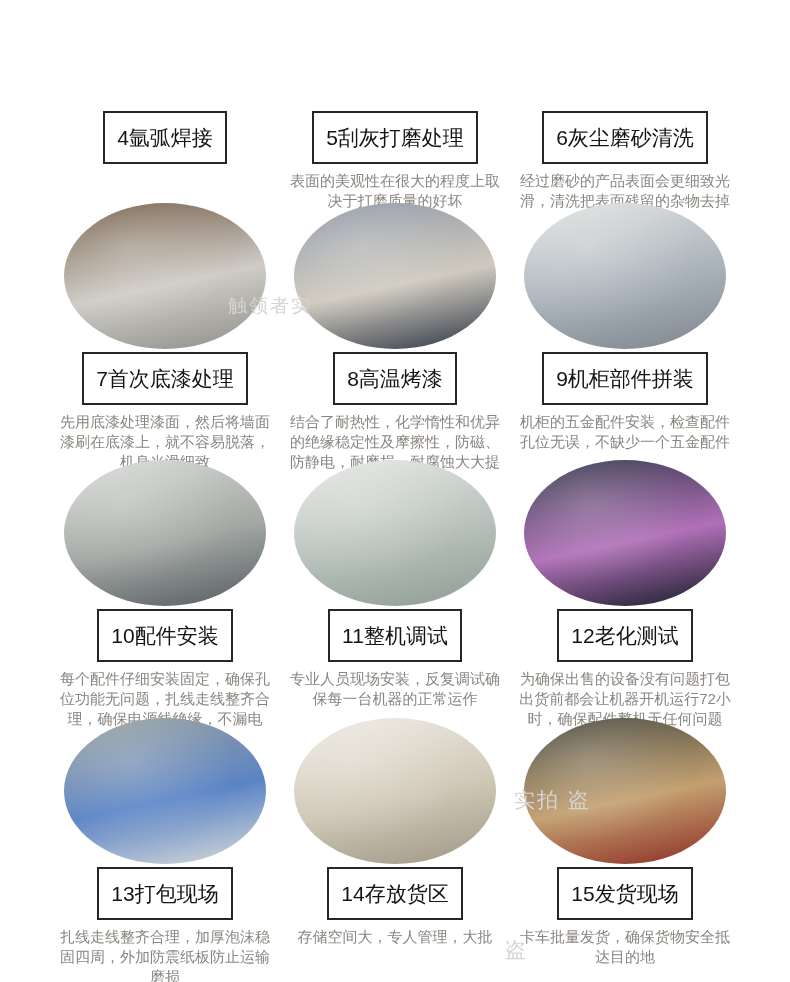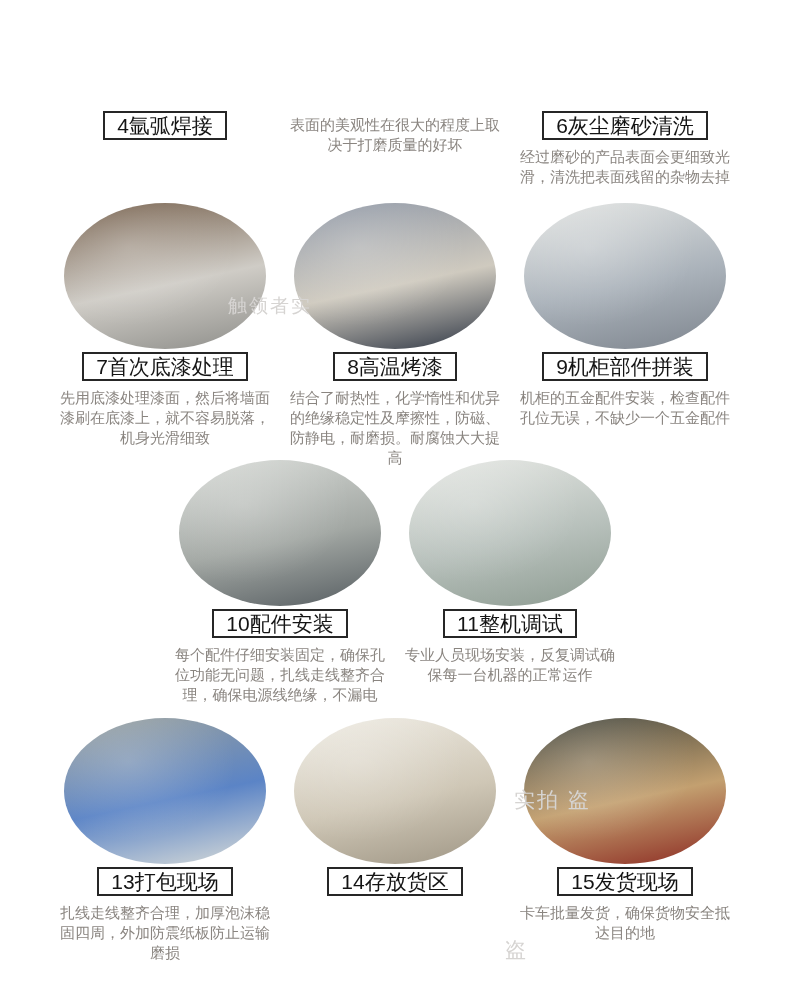--- a/index.html
+++ b/index.html
@@ -40,21 +40,21 @@
     margin-top:-92px;
   }
   .step-title{
     display:inline-block;
     margin-top:3px;
     border:2px solid #262626;
     background:#ffffff;
     color:#141414;
     font-size:21px;
     line-height:25px;
-    padding:0 12px;
+    padding:12px 12px;
     white-space:nowrap;
   }
   .step-desc{
     margin-top:7px;
     width:214px;
     font-size:15px;
     line-height:20px;
     color:#8a8580;
   }
   .watermark{
@@ -85,20 +85,21 @@
       <div class="cell">
         <span class="photo-crop">
           <span class="photo" style="background: radial-gradient(at 32% 30%, rgba(255, 255, 255, 0.22), rgba(255, 255, 255, 0) 55%), linear-gradient(168deg, rgb(184, 184, 180) 0%, rgb(131, 131, 126) 55%, rgb(82, 82, 78) 100%);"></span>
         </span>
         <span class="step-title">4氩弧焊接</span>
       </div>
       <div class="cell">
         <span class="photo-crop">
           <span class="photo" style="background: radial-gradient(at 32% 30%, rgba(255, 255, 255, 0.22), rgba(255, 255, 255, 0) 55%), linear-gradient(168deg, rgb(211, 213, 214) 0%, rgb(151, 163, 174) 55%, rgb(110, 118, 126) 100%);"></span>
         </span>
+        <span class="step-title">5刮灰打磨处理</span>
         <div class="step-desc">表面的美观性在很大的程度上取决于打磨质量的好坏</div>
       </div>
       <div class="cell">
         <span class="photo-crop">
           <span class="photo" style="background: radial-gradient(at 32% 30%, rgba(255, 255, 255, 0.22), rgba(255, 255, 255, 0) 55%), linear-gradient(168deg, rgb(199, 203, 206) 0%, rgb(154, 160, 166) 55%, rgb(112, 118, 124) 100%);"></span>
         </span>
         <span class="step-title">6灰尘磨砂清洗</span>
         <div class="step-desc">经过磨砂的产品表面会更细致光滑，清洗把表面残留的杂物去掉</div>
       </div>
     </div>
@@ -125,31 +126,37 @@
       <div class="cell">
         <span class="photo" style="background: radial-gradient(at 32% 30%, rgba(255, 255, 255, 0.22), rgba(255, 255, 255, 0) 55%), linear-gradient(168deg, rgb(216, 219, 215) 0%, rgb(162, 167, 163) 55%, rgb(86, 93, 97) 100%);"></span>
         <span class="step-title">10配件安装</span>
         <div class="step-desc">每个配件仔细安装固定，确保孔位功能无问题，扎线走线整齐合理，确保电源线绝缘，不漏电</div>
       </div>
       <div class="cell">
         <span class="photo" style="background: radial-gradient(at 32% 30%, rgba(255, 255, 255, 0.22), rgba(255, 255, 255, 0) 55%), linear-gradient(168deg, rgb(230, 232, 228) 0%, rgb(183, 192, 187) 55%, rgb(142, 156, 146) 100%);"></span>
         <span class="step-title">11整机调试</span>
         <div class="step-desc">专业人员现场安装，反复调试确保每一台机器的正常运作</div>
       </div>
+      <div class="cell">
+        <span class="photo" style="background: radial-gradient(at 32% 30%, rgba(255, 255, 255, 0.22), rgba(255, 255, 255, 0) 55%), linear-gradient(168deg, rgb(42, 48, 64) 0%, rgb(176, 112, 184) 55%, rgb(21, 26, 38) 100%);"></span>
+        <span class="step-title">12老化测试</span>
+        <div class="step-desc">为确保出售的设备没有问题打包出货前都会让机器开机运行72小时，确保配件整机无任何问题</div>
+      </div>
     </div>
 
     <div class="row row-4">
       <div class="cell">
         <span class="photo" style="background: radial-gradient(at 32% 30%, rgba(255, 255, 255, 0.22), rgba(255, 255, 255, 0) 55%), linear-gradient(168deg, rgb(154, 160, 154) 0%, rgb(91, 132, 198) 55%, rgb(217, 220, 216) 100%);"></span>
         <span class="step-title">13打包现场</span>
         <div class="step-desc">扎线走线整齐合理，加厚泡沫稳固四周，外加防震纸板防止运输磨损</div>
       </div>
       <div class="cell">
         <span class="photo" style="background: radial-gradient(at 32% 30%, rgba(255, 255, 255, 0.22), rgba(255, 255, 255, 0) 55%), linear-gradient(168deg, rgb(239, 236, 228) 0%, rgb(207, 199, 182) 55%, rgb(159, 150, 133) 100%);"></span>
         <span class="step-title">14存放货区</span>
+        <div class="step-desc">存储空间大，专人管理，大批</div>
       </div>
       <div class="cell">
         <span class="photo" style="background: radial-gradient(at 32% 30%, rgba(255, 255, 255, 0.22), rgba(255, 255, 255, 0) 55%), linear-gradient(168deg, rgb(61, 65, 57) 0%, rgb(195, 160, 112) 55%, rgb(140, 42, 34) 100%);"></span>
         <span class="step-title">15发货现场</span>
         <div class="step-desc">卡车批量发货，确保货物安全抵达目的地</div>
       </div>
     </div>
 
   </div>
 </div>

